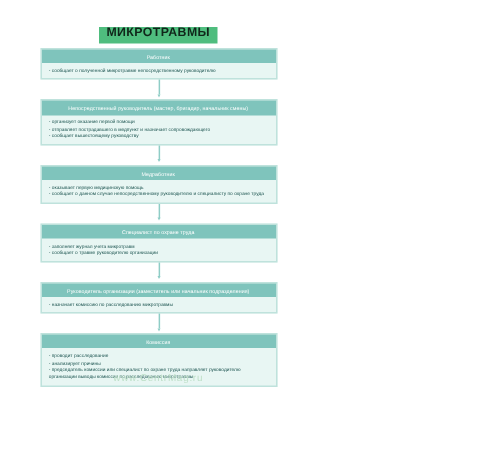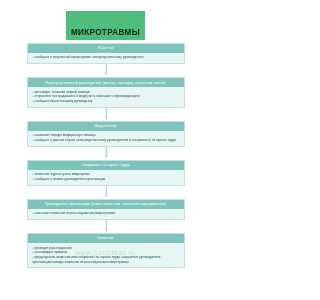--- a/index.html
+++ b/index.html
@@ -24,21 +24,21 @@
     text-align: center;
     padding-top: 11px;
   }
   .title {
     display: inline-block;
     background: #4fbd7e;
     color: #10261a;
     font-weight: bold;
     font-size: 8.2px;
     letter-spacing: 0.3px;
-    padding: 18px 5px 2px 5px;
+    padding: 0 5px 2px 5px;
     line-height: 1.05;
   }
   .flow {
     margin: 0 auto;
     width: 158px;
     padding-top: 3px;
   }
   .block {
     width: 158px;
     background: #e8f6f3;

